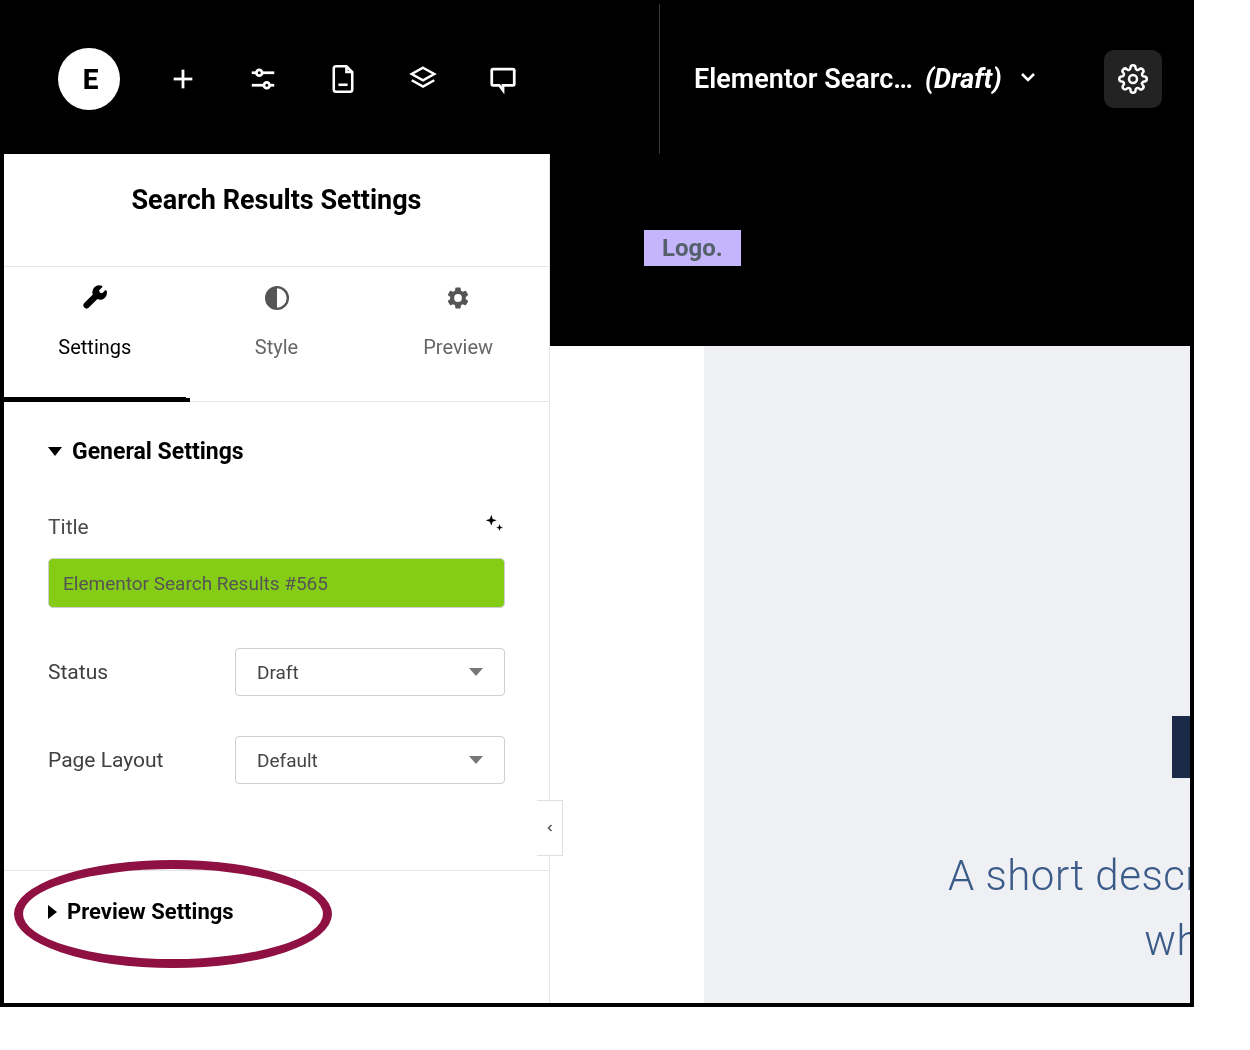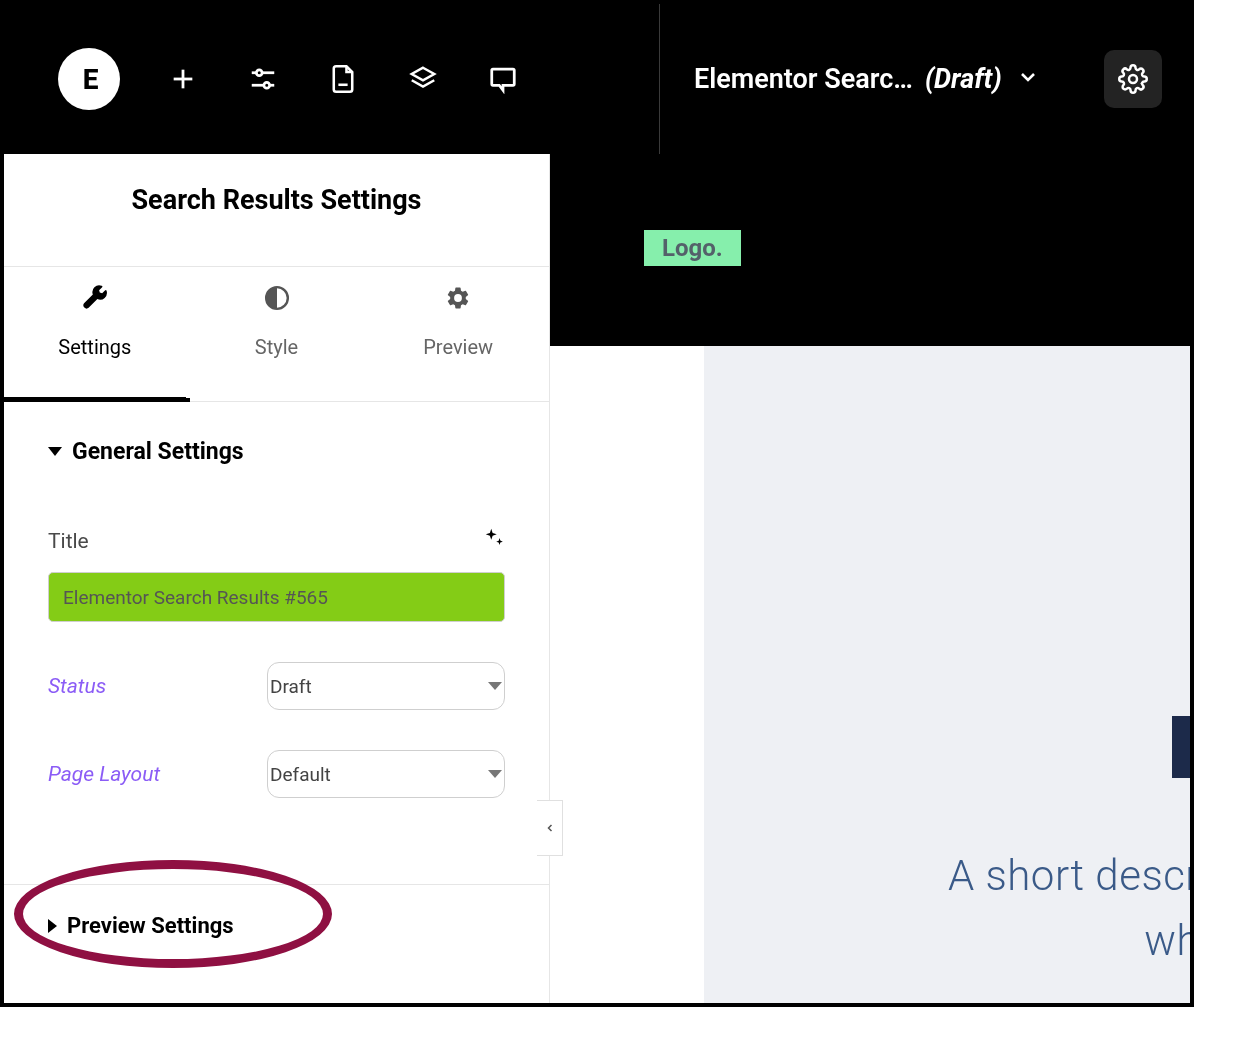--- a/index.html
+++ b/index.html
@@ -28,40 +28,40 @@
 .tabs { display: flex; border-bottom: 1px solid #e6e6e6; }
 .tab { flex: 1; display: flex; flex-direction: column; align-items: center; gap: 24px; padding: 18px 0 14px; cursor: pointer; color: #666; font-size: 20px; }
 .tab.active { color: #000; }
 .tab.active::after { content: ""; display: block; width: 100%; height: 4px; background: #000; position: relative; top: 14px; }
 .tab-wrap { position: relative; }
 .tab-underline { position: absolute; left: 0; bottom: -1px; width: 186px; height: 4px; background: #000; }
 
 .section-header { display: flex; align-items: center; gap: 10px; padding: 36px 44px 16px; font-size: 23px; font-weight: 700; cursor: pointer; }
 .section-body { padding: 26px 44px 10px; display: flex; flex-direction: column; gap: 18px; }
 
-.field-row-top { display: flex; align-items: center; justify-content: space-between; color: #4a4a4a; font-size: 21px; margin-top: 20px; }
+.field-row-top { display: flex; align-items: center; justify-content: space-between; color: #4a4a4a; font-size: 21px; margin-top: 6px; }
 .sparkle { cursor: pointer; }
 
 .text-input { width: 100%; height: 50px; border: 1px solid #cfcfcf; border-radius: 5px; padding: 0 14px; font-size: 19px; color: #555; background: #84cc16; }
 
 .row-split { display: flex; align-items: center; justify-content: space-between; margin-top: 22px; }
-.row-label { font-size: 21px; color: #8b5cf6; font-style: italic; }
-.select { width: 238px; height: 48px; border: 1px solid #cfcfcf; border-radius: 12px; padding: 0 2px; font-size: 19px; color: #444; background: #fff; display: flex; align-items: center; justify-content: space-between; cursor: pointer; }
+.row-label { font-size: 21px; color: #404040; }
+.select { width: 270px; height: 48px; border: 1px solid #cfcfcf; border-radius: 4px; padding: 0 21px; font-size: 19px; color: #444; background: #fff; display: flex; align-items: center; justify-content: space-between; cursor: pointer; }
 
 .section-divider { height: 1px; background: #e6e6e6; margin-top: 76px; }
 
 .preview-section { padding: 28px 44px; display: flex; align-items: center; gap: 10px; font-size: 22px; font-weight: 700; cursor: pointer; position: relative; z-index: 2; }
 
 .highlight-ellipse { position: absolute; left: 10px; top: 706px; width: 318px; height: 108px; border: 9px solid #8f1042; border-radius: 50%; pointer-events: none; z-index: 1; }
 
 .collapse-tab { position: absolute; right: -14px; top: 646px; width: 26px; height: 56px; background: #fff; border: 1px solid #e0e0e0; border-left: none; display: flex; align-items: center; justify-content: center; cursor: pointer; color: #555; font-size: 16px; }
 
 .canvas { flex: 1; display: flex; flex-direction: column; background: #fff; }
 .canvas-header { height: 192px; background: #000; position: relative; }
-.logo-chip { position: absolute; left: 94px; top: 76px; background: #86efac; color: #54616a; font-size: 24px; font-weight: 700; padding: 4px 18px; }
+.logo-chip { position: absolute; left: 94px; top: 76px; background: #c4b5fd; color: #54616a; font-size: 24px; font-weight: 700; padding: 4px 18px; }
 .canvas-body { flex: 1; display: flex; }
 .canvas-gutter { width: 154px; background: #fff; }
 .canvas-content { flex: 1; background: #eef0f4; position: relative; overflow: hidden; }
 .side-ribbon { position: absolute; right: 0; top: 370px; width: 18px; height: 62px; background: #1c2a4a; }
 .hero-text { position: absolute; right: -10px; bottom: 30px; color: #3a5a88; font-size: 42px; font-weight: 300; text-align: right; line-height: 1.55; letter-spacing: 0.5px; }
 
 .caret { display: inline-block; width: 0; height: 0; }
 .caret-down { border-left: 7px solid transparent; border-right: 7px solid transparent; border-top: 9px solid #000; }
 .caret-right { border-top: 7px solid transparent; border-bottom: 7px solid transparent; border-left: 9px solid #000; }
 .sel-caret { border-left: 7px solid transparent; border-right: 7px solid transparent; border-top: 8px solid #777; }

